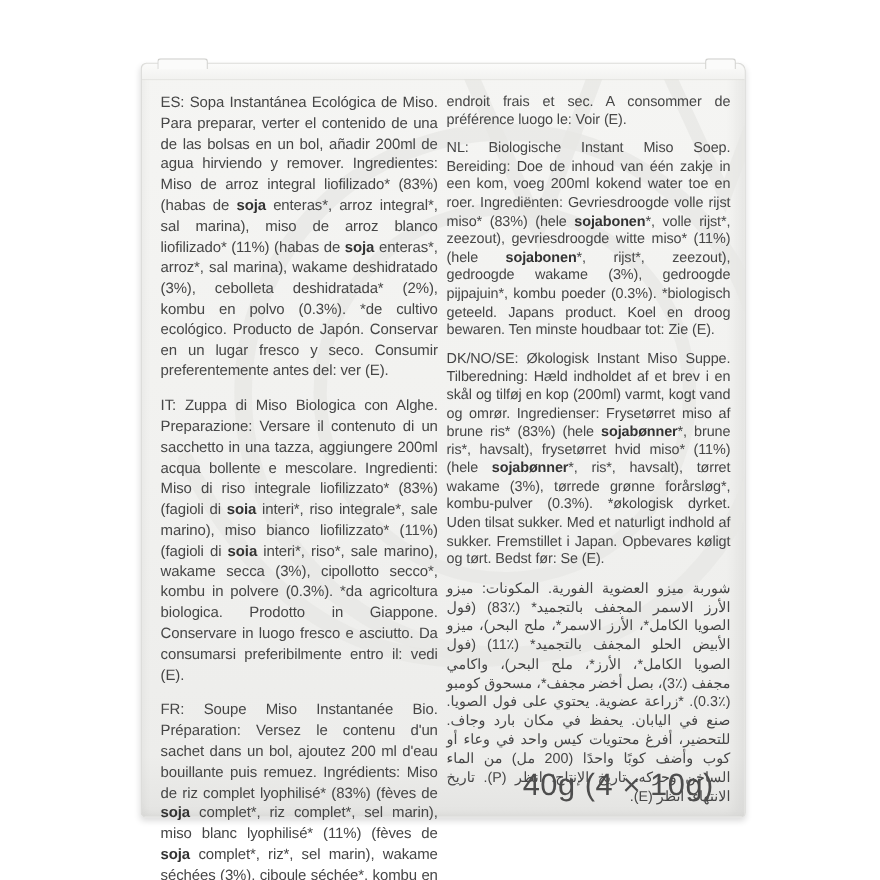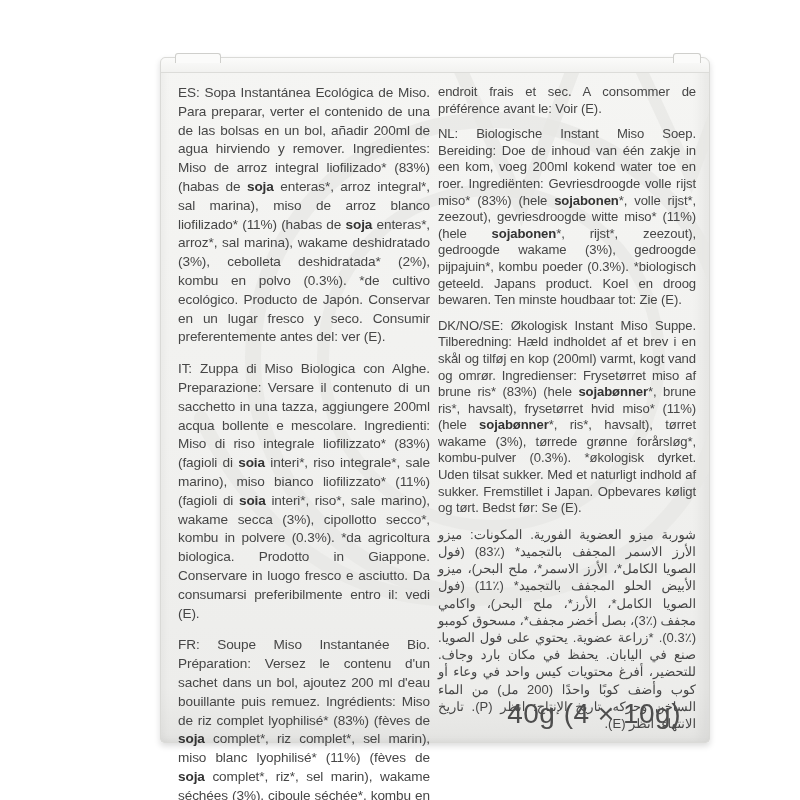--- a/index.html
+++ b/index.html
@@ -9,21 +9,20 @@
     font-family:"Liberation Sans", sans-serif;
   }
   .package{
     position:absolute;left:128px;top:57px;width:548px;height:684px;
     background:linear-gradient(180deg,#f5f5f3 0%,#f1f1ef 55%,#ededeb 92%,#e4e4e2 100%);
     border:1px solid #dadad7;
     border-radius:5px 7px 4px 4px;
     box-shadow: inset -8px 0 12px rgba(0,0,0,0.05),
                 inset 4px 0 6px rgba(0,0,0,0.03),
                 0 3px 6px rgba(0,0,0,0.14);
-    margin-left: 32px;
   }
   .lid-edge{
     position:absolute;left:0;right:0;top:0;height:14px;
     background:linear-gradient(180deg,#fbfbfa,#f2f2f0);
     border-bottom:1px solid #dcdcd9;
     border-radius:5px 7px 0 0;
   }
   .flap{
     position:absolute;top:-5px;height:9px;
     background:#fbfbfa;border:1px solid #cfcfcc;border-bottom:none;
@@ -72,21 +71,21 @@
     <div class="flap flap-l"></div>
     <div class="flap flap-r"></div>
 
     <div class="col col-left">
       <p><span>ES: Sopa Instantánea Ecológica de Miso. Para preparar, verter el contenido de una de las bolsas en un bol, añadir 200ml de agua hirviendo y remover. Ingredientes: Miso de arroz integral liofilizado* (83%) (habas de </span><span class="bold">soja</span><span> enteras*, arroz integral*, sal marina), miso de arroz blanco liofilizado* (11%) (habas de </span><span class="bold">soja</span><span> enteras*, arroz*, sal marina), wakame deshidratado (3%), cebolleta deshidratada* (2%), kombu en polvo (0.3%). *de cultivo ecológico. Producto de Japón. Conservar en un lugar fresco y seco. Consumir preferentemente antes del: ver (E).</span></p>
       <p><span>IT: Zuppa di Miso Biologica con Alghe. Preparazione: Versare il contenuto di un sacchetto in una tazza, aggiungere 200ml acqua bollente e mescolare. Ingredienti: Miso di riso integrale liofilizzato* (83%) (fagioli di </span><span class="bold">soia</span><span> interi*, riso integrale*, sale marino), miso bianco liofilizzato* (11%) (fagioli di </span><span class="bold">soia</span><span> interi*, riso*, sale marino), wakame secca (3%), cipollotto secco*, kombu in polvere (0.3%). *da agricoltura biologica. Prodotto in Giappone. Conservare in luogo fresco e asciutto. Da consumarsi preferibilmente entro il: vedi (E).</span></p>
       <p><span>FR: Soupe Miso Instantanée Bio. Préparation: Versez le contenu d'un sachet dans un bol, ajoutez 200 ml d'eau bouillante puis remuez. Ingrédients: Miso de riz complet lyophilisé* (83%) (fèves de </span><span class="bold">soja</span><span> complet*, riz complet*, sel marin), miso blanc lyophilisé* (11%) (fèves de </span><span class="bold">soja</span><span> complet*, riz*, sel marin), wakame séchées (3%), ciboule séchée*, kombu en poudre (0.3%). *de l'agriculture biologique. Produit du Japon. Conserver dans un</span></p>
     </div>
 
     <div class="col col-right">
-      <p><span>endroit frais et sec. A consommer de préférence avant le: Voir (E).</span></p>
+      <p><span>endroit frais et sec. A consommer de préférence luogo le: Voir (E).</span></p>
       <p><span>NL: Biologische Instant Miso Soep. Bereiding: Doe de inhoud van één zakje in een kom, voeg 200ml kokend water toe en roer. Ingrediënten: Gevriesdroogde volle rijst miso* (83%) (hele </span><span class="bold">sojabonen</span><span>*, volle rijst*, zeezout), gevriesdroogde witte miso* (11%) (hele </span><span class="bold">sojabonen</span><span>*, rijst*, zeezout), gedroogde wakame (3%), gedroogde pijpajuin*, kombu poeder (0.3%). *biologisch geteeld. Japans product. Koel en droog bewaren. Ten minste houdbaar tot: Zie (E).</span></p>
       <p><span>DK/NO/SE: Økologisk Instant Miso Suppe. Tilberedning: Hæld indholdet af et brev i en skål og tilføj en kop (200ml) varmt, kogt vand og omrør. Ingredienser: Frysetørret miso af brune ris* (83%) (hele </span><span class="bold">sojabønner</span><span>*, brune ris*, havsalt), frysetørret hvid miso* (11%) (hele </span><span class="bold">sojabønner</span><span>*, ris*, havsalt), tørret wakame (3%), tørrede grønne forårsløg*, kombu-pulver (0.3%). *økologisk dyrket. Uden tilsat sukker. Med et naturligt indhold af sukker. Fremstillet i Japan. Opbevares køligt og tørt. Bedst før: Se (E).</span></p>
       <p class="arabic" dir="rtl">شوربة ميزو العضوية الفورية. المكونات: ميزو الأرز الاسمر المجفف بالتجميد* (٪83) (فول الصويا الكامل*، الأرز الاسمر*، ملح البحر)، ميزو الأبيض الحلو المجفف بالتجميد* (٪11) (فول الصويا الكامل*، الأرز*، ملح البحر)، واكامي مجفف (٪3)، بصل أخضر مجفف*، مسحوق كومبو (٪0.3). *زراعة عضوية. يحتوي على فول الصويا. صنع في اليابان. يحفظ في مكان بارد وجاف. للتحضير، أفرغ محتويات كيس واحد في وعاء أو كوب وأضف كوبًا واحدًا (200 مل) من الماء الساخن وحركه. تاريخ الإنتاج: انظر (P). تاريخ الانتهاء: انظر (E).</p>
     </div>
 
     <div class="weight">40g (4 × 10g)</div>
   </div>
 </div>
 
 </body></html>

